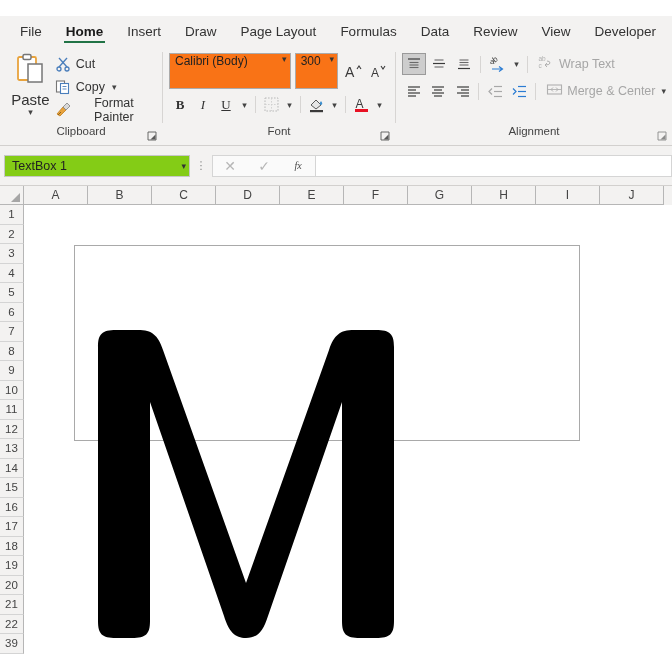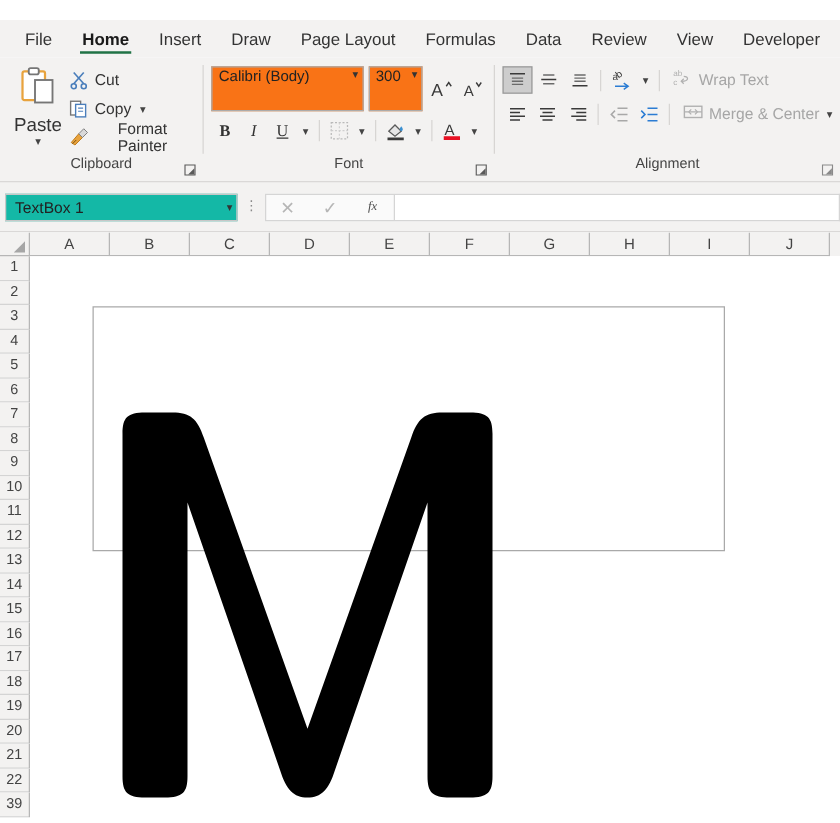--- a/index.html
+++ b/index.html
@@ -111,21 +111,21 @@
     display: flex; align-items: center; gap: 4px; font-size: 12.5px;
     color: #a6a6a6; padding-left: 6px; cursor: default; white-space: nowrap;
   }
 
   
   .fbar {
     height: 40px; background: #f3f2f1; display: flex; align-items: center;
     padding: 0 0 0 4px; border-bottom: 1px solid #d2d0ce;
   }
   .namebox {
-    width: 186px; height: 22px; background: #14b8a6; border: 1px solid #c7c7c7;
+    width: 186px; height: 22px; background: #84cc16; border: 1px solid #c7c7c7;
     display: flex; align-items: center; padding: 0 3px 0 7px;
     font-size: 12.5px; color: #222; cursor: pointer;
   }
   .namebox .nval { flex: 1; white-space: nowrap; overflow: hidden; }
   .namebox .ncaret { font-size: 9px; color: #333; }
   .fbar-dots {
     width: 22px; text-align: center; color: #8a8a8a; font-size: 11px;
     letter-spacing: 0; line-height: 9px; cursor: pointer;
   }
   .fbtn-group {

